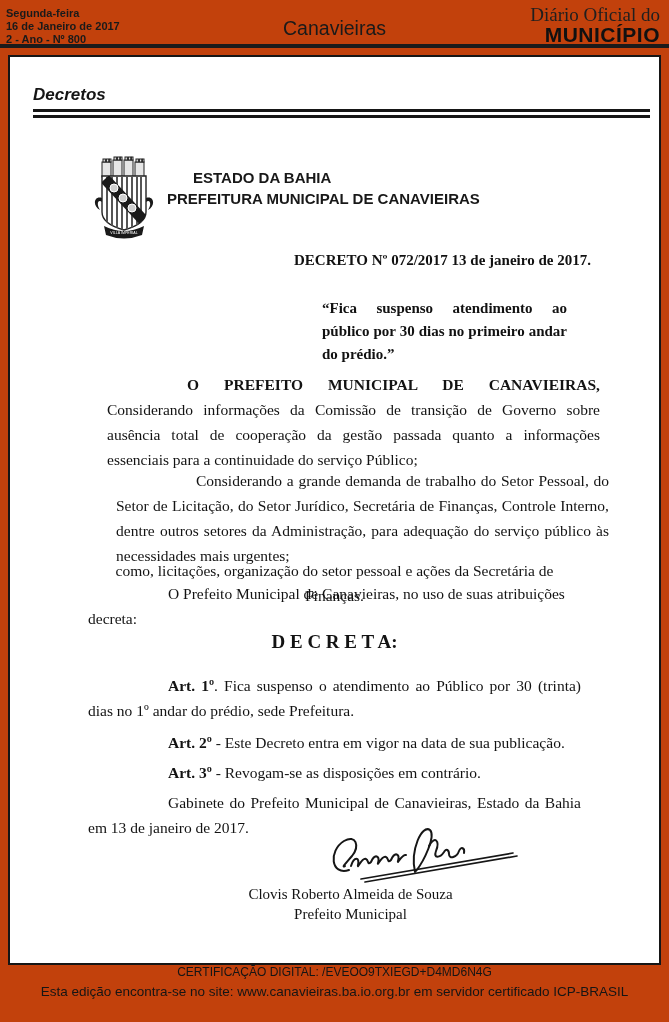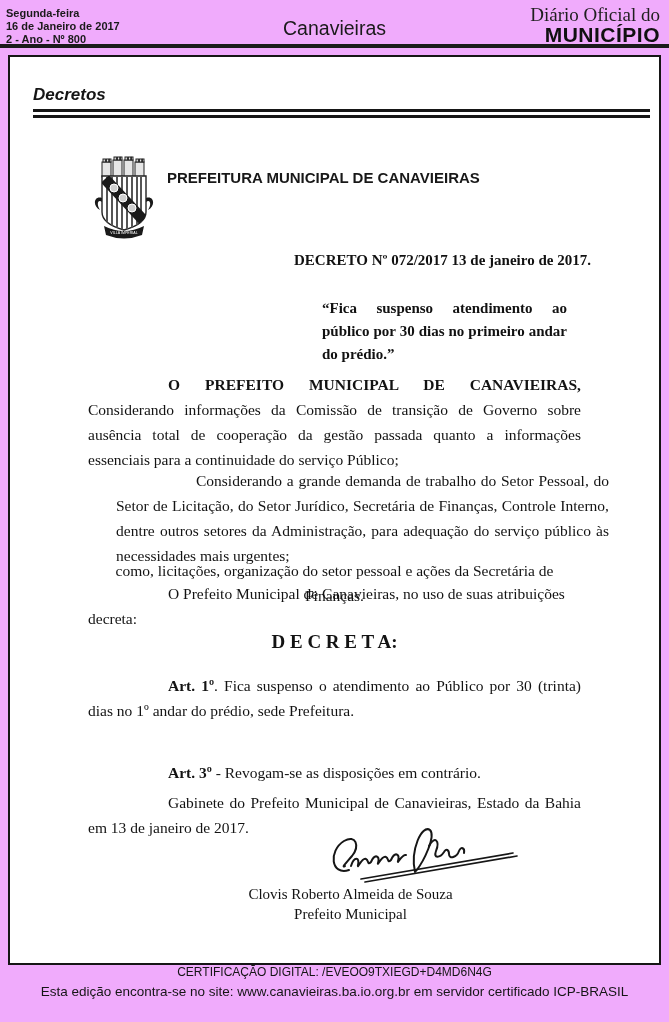--- a/index.html
+++ b/index.html
@@ -1,17 +1,17 @@
 <!DOCTYPE html>
 <html><head>
 <meta charset="utf-8">
 <style>
   html,body{margin:0;padding:0;background:#ffffff;}
   .page{
-    position:relative;width:669px;height:1022px;background:#f0abfc;
+    position:relative;width:669px;height:1022px;background:#c2410c;
     color:#111;overflow:hidden;
     font-family:"Liberation Serif", serif;
   }
   
   .hdr-left{
     position:absolute;left:6px;top:7px;
     font:700 11px/13px "Liberation Sans", sans-serif;color:#1a1a1a;
   }
   .hdr-city{
     position:absolute;left:0;right:0;top:17px;text-align:center;
@@ -43,21 +43,21 @@
   .decree-heading{position:absolute;left:294px;top:252px;font:700 15px "Liberation Serif", serif;}
   .epigraph{
     position:absolute;left:322px;top:297px;width:245px;
     font:700 15px/23px "Liberation Serif", serif;text-align:justify;
   }
   .body-p{
     position:absolute;left:88px;width:493px;margin:0;
     font:15.5px/25px "Liberation Serif", serif;text-align:justify;color:#131313;
   }
   .indent{text-indent:80px;}
-  .p1{top:372px;}
+  .p1{top:372px;margin-left:19px;}
   .p2{top:468px;margin-left:28px;}
   .p3{top:558px;text-align:center;}
   .p4{top:581px;text-align:left;}
   .decreta{top:629px;text-align:center;font-weight:700;font-size:19px;}
   .art1{top:660px;margin-top:13px;}
   .art2{top:730px;text-align:left;}
   .art3{top:760px;text-align:left;}
   .closing{top:790px;}
   .sig{position:absolute;left:315px;top:818px;width:215px;height:72px;}
   .signer{
@@ -145,39 +145,41 @@
       <circle cx="21" cy="32" r="4" fill="#cfcfcf" stroke="#ffffff" stroke-width="1"></circle>
       <circle cx="30" cy="42" r="4" fill="#cfcfcf" stroke="#ffffff" stroke-width="1"></circle>
       <circle cx="39" cy="52" r="4" fill="#cfcfcf" stroke="#ffffff" stroke-width="1"></circle>
     </g>
 
     <path d="M11,70 Q31,80 51,70 L49,79 Q31,86 13,79 Z" fill="#1a1a1a"></path>
     <text x="31" y="77.5" font-size="3.6" fill="#ffffff" text-anchor="middle" font-family="Liberation Sans, sans-serif">VILLA IMPERIAL</text>
   </svg>
 
   <div class="letterhead">
+    <span class="lh-line1">ESTADO DA BAHIA</span>
     <span class="lh-line">PREFEITURA MUNICIPAL DE CANAVIEIRAS</span>
   </div>
 
   <div class="decree-heading">DECRETO Nº 072/2017 13 de janeiro de 2017.</div>
 
   <div class="epigraph">“Fica suspenso atendimento ao público por 30 dias no primeiro andar do prédio.”</div>
 
   <p class="body-p indent p1"><b>O PREFEITO MUNICIPAL DE CANAVIEIRAS,</b><span> Considerando informações da Comissão de transição de Governo sobre ausência total de cooperação da gestão passada quanto a informações essenciais para a continuidade do serviço Público;</span></p>
 
   <p class="body-p indent p2">Considerando a grande demanda de trabalho do Setor Pessoal, do Setor de Licitação, do Setor Jurídico, Secretária de Finanças, Controle Interno, dentre outros setores da Administração, para adequação do serviço público às necessidades mais urgentes;</p>
 
   <p class="body-p p3">como, licitações, organização do setor pessoal e ações da Secretária de Finanças.</p>
 
   <p class="body-p indent p4">O Prefeito Municipal de Canavieiras, no uso de suas atribuições decreta:</p>
 
   <p class="body-p decreta">D E C R E T A:</p>
 
   <p class="body-p indent art1"><b>Art. 1º</b><span>. Fica suspenso o atendimento ao Público por 30 (trinta) dias no 1º andar do prédio, sede Prefeitura.</span></p>
 
+  <p class="body-p indent art2"><b>Art. 2º</b><span> - Este Decreto entra em vigor na data de sua publicação.</span></p>
 
   <p class="body-p indent art3"><b>Art. 3º</b><span> - Revogam-se as disposições em contrário.</span></p>
 
   <p class="body-p indent closing">Gabinete do Prefeito Municipal de Canavieiras, Estado da Bahia em 13 de janeiro de 2017.</p>
 
   <svg class="sig" viewBox="0 0 215 72">
     <g fill="none" stroke="#161616" stroke-width="2" stroke-linecap="round">
       <path d="M34,52 C16,58 13,33 29,23 C41,16 45,28 37,38 C31,45 26,50 30,48"></path>
       <path d="M36,48 c3,-10 9,-9 7,-1 c-1,5 4,-8 8,-6 c3,1 1,7 5,3 c4,-9 9,-6 7,1 c-1,4 4,-8 8,-6 c3,1 1,7 5,3 c4,-9 9,-6 7,1 c-1,4 4,-7 8,-6"></path>
       <path d="M100,54 C95,32 107,6 115,12 C121,18 109,43 101,53"></path>

